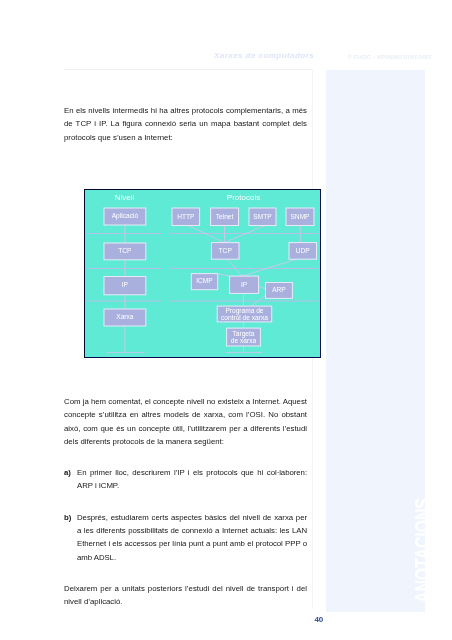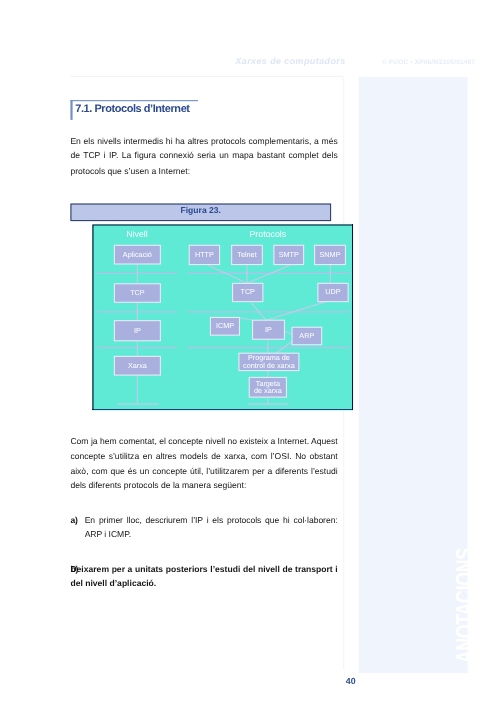--- a/index.html
+++ b/index.html
@@ -41,21 +41,21 @@
   .ftxt{fill:#ffffff;font-size:6.6px;font-family:"Liberation Sans",sans-serif;
         text-anchor:middle;dominant-baseline:middle;}
   .fhead{fill:#ffffff;font-size:8px;font-family:"Liberation Sans",sans-serif;
          text-anchor:middle;}
   .fline{stroke:#c3cbeb;stroke-width:1;fill:none;}
   .fsep{stroke:#b6c0e8;stroke-width:1.2;fill:none;}
 
   
   .below{position:absolute;left:64px;top:378.6px;width:243px;}
   .below p{margin:0 0 17.6px 0;font-size:7.8px;line-height:13.45px;color:#161616;text-align:justify;}
-  .below > p:last-child{margin-bottom:0;font-weight:bold;}
+  .below > p:last-child{margin-bottom:0;}
   .li{position:relative;font-size:7.8px;letter-spacing:-0.045px;line-height:13.45px;color:#161616;text-align:justify;
       padding-left:13px;margin:0 0 17.6px 0;}
   .li .mk{position:absolute;left:0;top:0;font-weight:bold;}
 
   .pageno{position:absolute;left:314.4px;top:600.2px;font-size:8px;line-height:1;font-weight:bold;color:#2b4a90;}
 </style>
 </head>
 <body>
 
 <div class="page">
@@ -63,26 +63,24 @@
   <div class="hdr-title">Xarxes de computadors</div>
   <div class="hdr-code">© FUOC • XP06/M2105/01487</div>
   <div class="hdr-rule"></div>
   <div class="frame-v"></div>
 
   <div class="sidebar">
     <div class="anot">ANOTACIONS</div>
   </div>
 
   <div class="col">
-    <div class="sec">7.1. Protocols d’Internet</div>
     <p class="body">En els nivells intermedis hi ha altres protocols complementaris, a més de TCP i IP. La figura connexió seria un mapa bastant complet dels protocols que s’usen a Internet:</p>
   </div>
 
   <div class="figwrap">
-    <div class="figcap">Figura 23.</div>
     <div class="figbody">
       <svg width="237" height="169" viewBox="0 0 237 169">
         <g id="fig-seps">
             <line x1="4" y1="44.5" x2="77" y2="44.5" class="fsep"></line>
             <line x1="86" y1="44.5" x2="234" y2="44.5" class="fsep"></line>
             <line x1="4" y1="79.5" x2="77" y2="79.5" class="fsep"></line>
             <line x1="86" y1="79.5" x2="234" y2="79.5" class="fsep"></line>
             <line x1="4" y1="112" x2="77" y2="112" class="fsep"></line>
             <line x1="86" y1="112" x2="234" y2="112" class="fsep"></line>
           </g>
@@ -143,19 +141,19 @@
             <text class="fhead" x="159.5" y="11">Protocols</text>
           </g>
       </svg>
     </div>
   </div>
 
   <div class="below">
     <p>Com ja hem comentat, el concepte nivell no existeix a Internet. Aquest concepte s’utilitza en altres models de xarxa, com l’OSI. No obstant això, com que és un concepte útil, l’utilitzarem per a diferents l’estudi dels diferents protocols de la manera següent:</p>
     <div id="list-root">
         <p class="li"><span class="mk">a)</span><span>En primer lloc, descriurem l’IP i els protocols que hi col·laboren: ARP i ICMP.</span></p>
-        <p class="li"><span class="mk">b)</span></p>
+        <p class="li"><span class="mk">b)</span><span>Després, estudiarem certs aspectes bàsics del nivell de xarxa per a les diferents possibilitats de connexió a Internet actuals: les LAN Ethernet i els accessos per línia punt a punt amb el protocol PPP o amb ADSL.</span></p>
       </div>
     <p>Deixarem per a unitats posteriors l’estudi del nivell de transport i del nivell d’aplicació.</p>
   </div>
 
   <div class="pageno">40</div>
 </div>
 
 </body></html>

